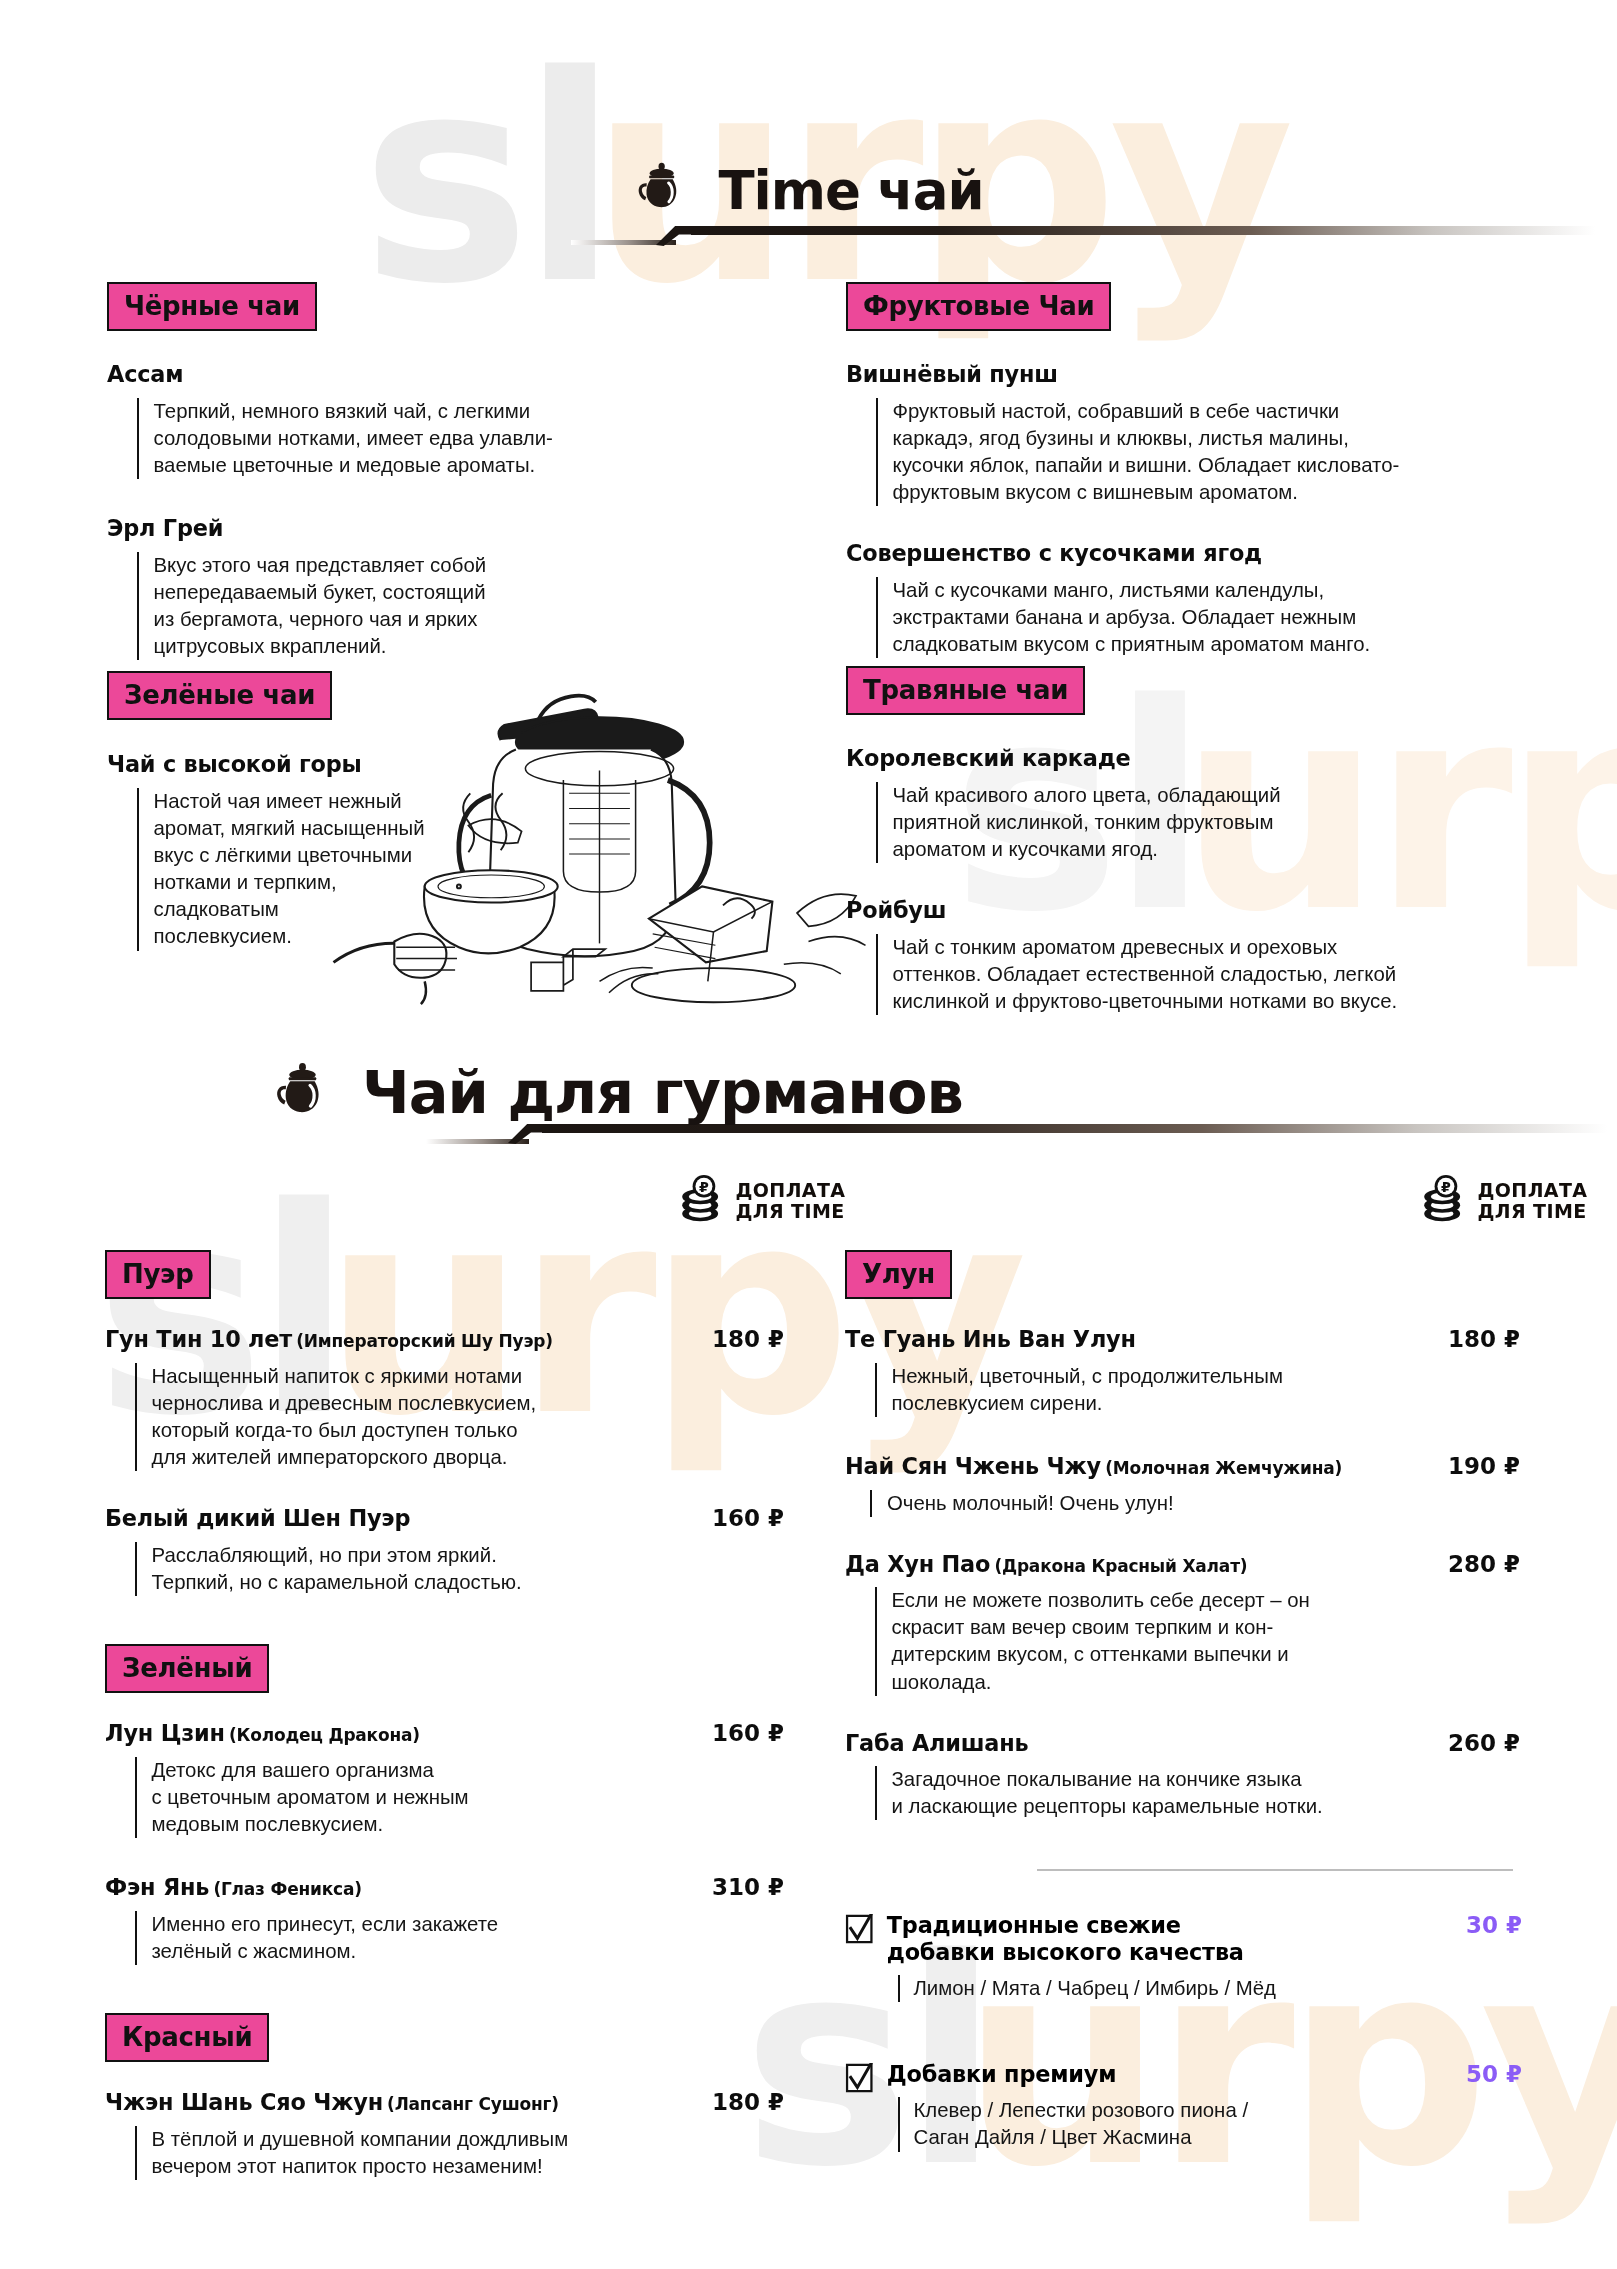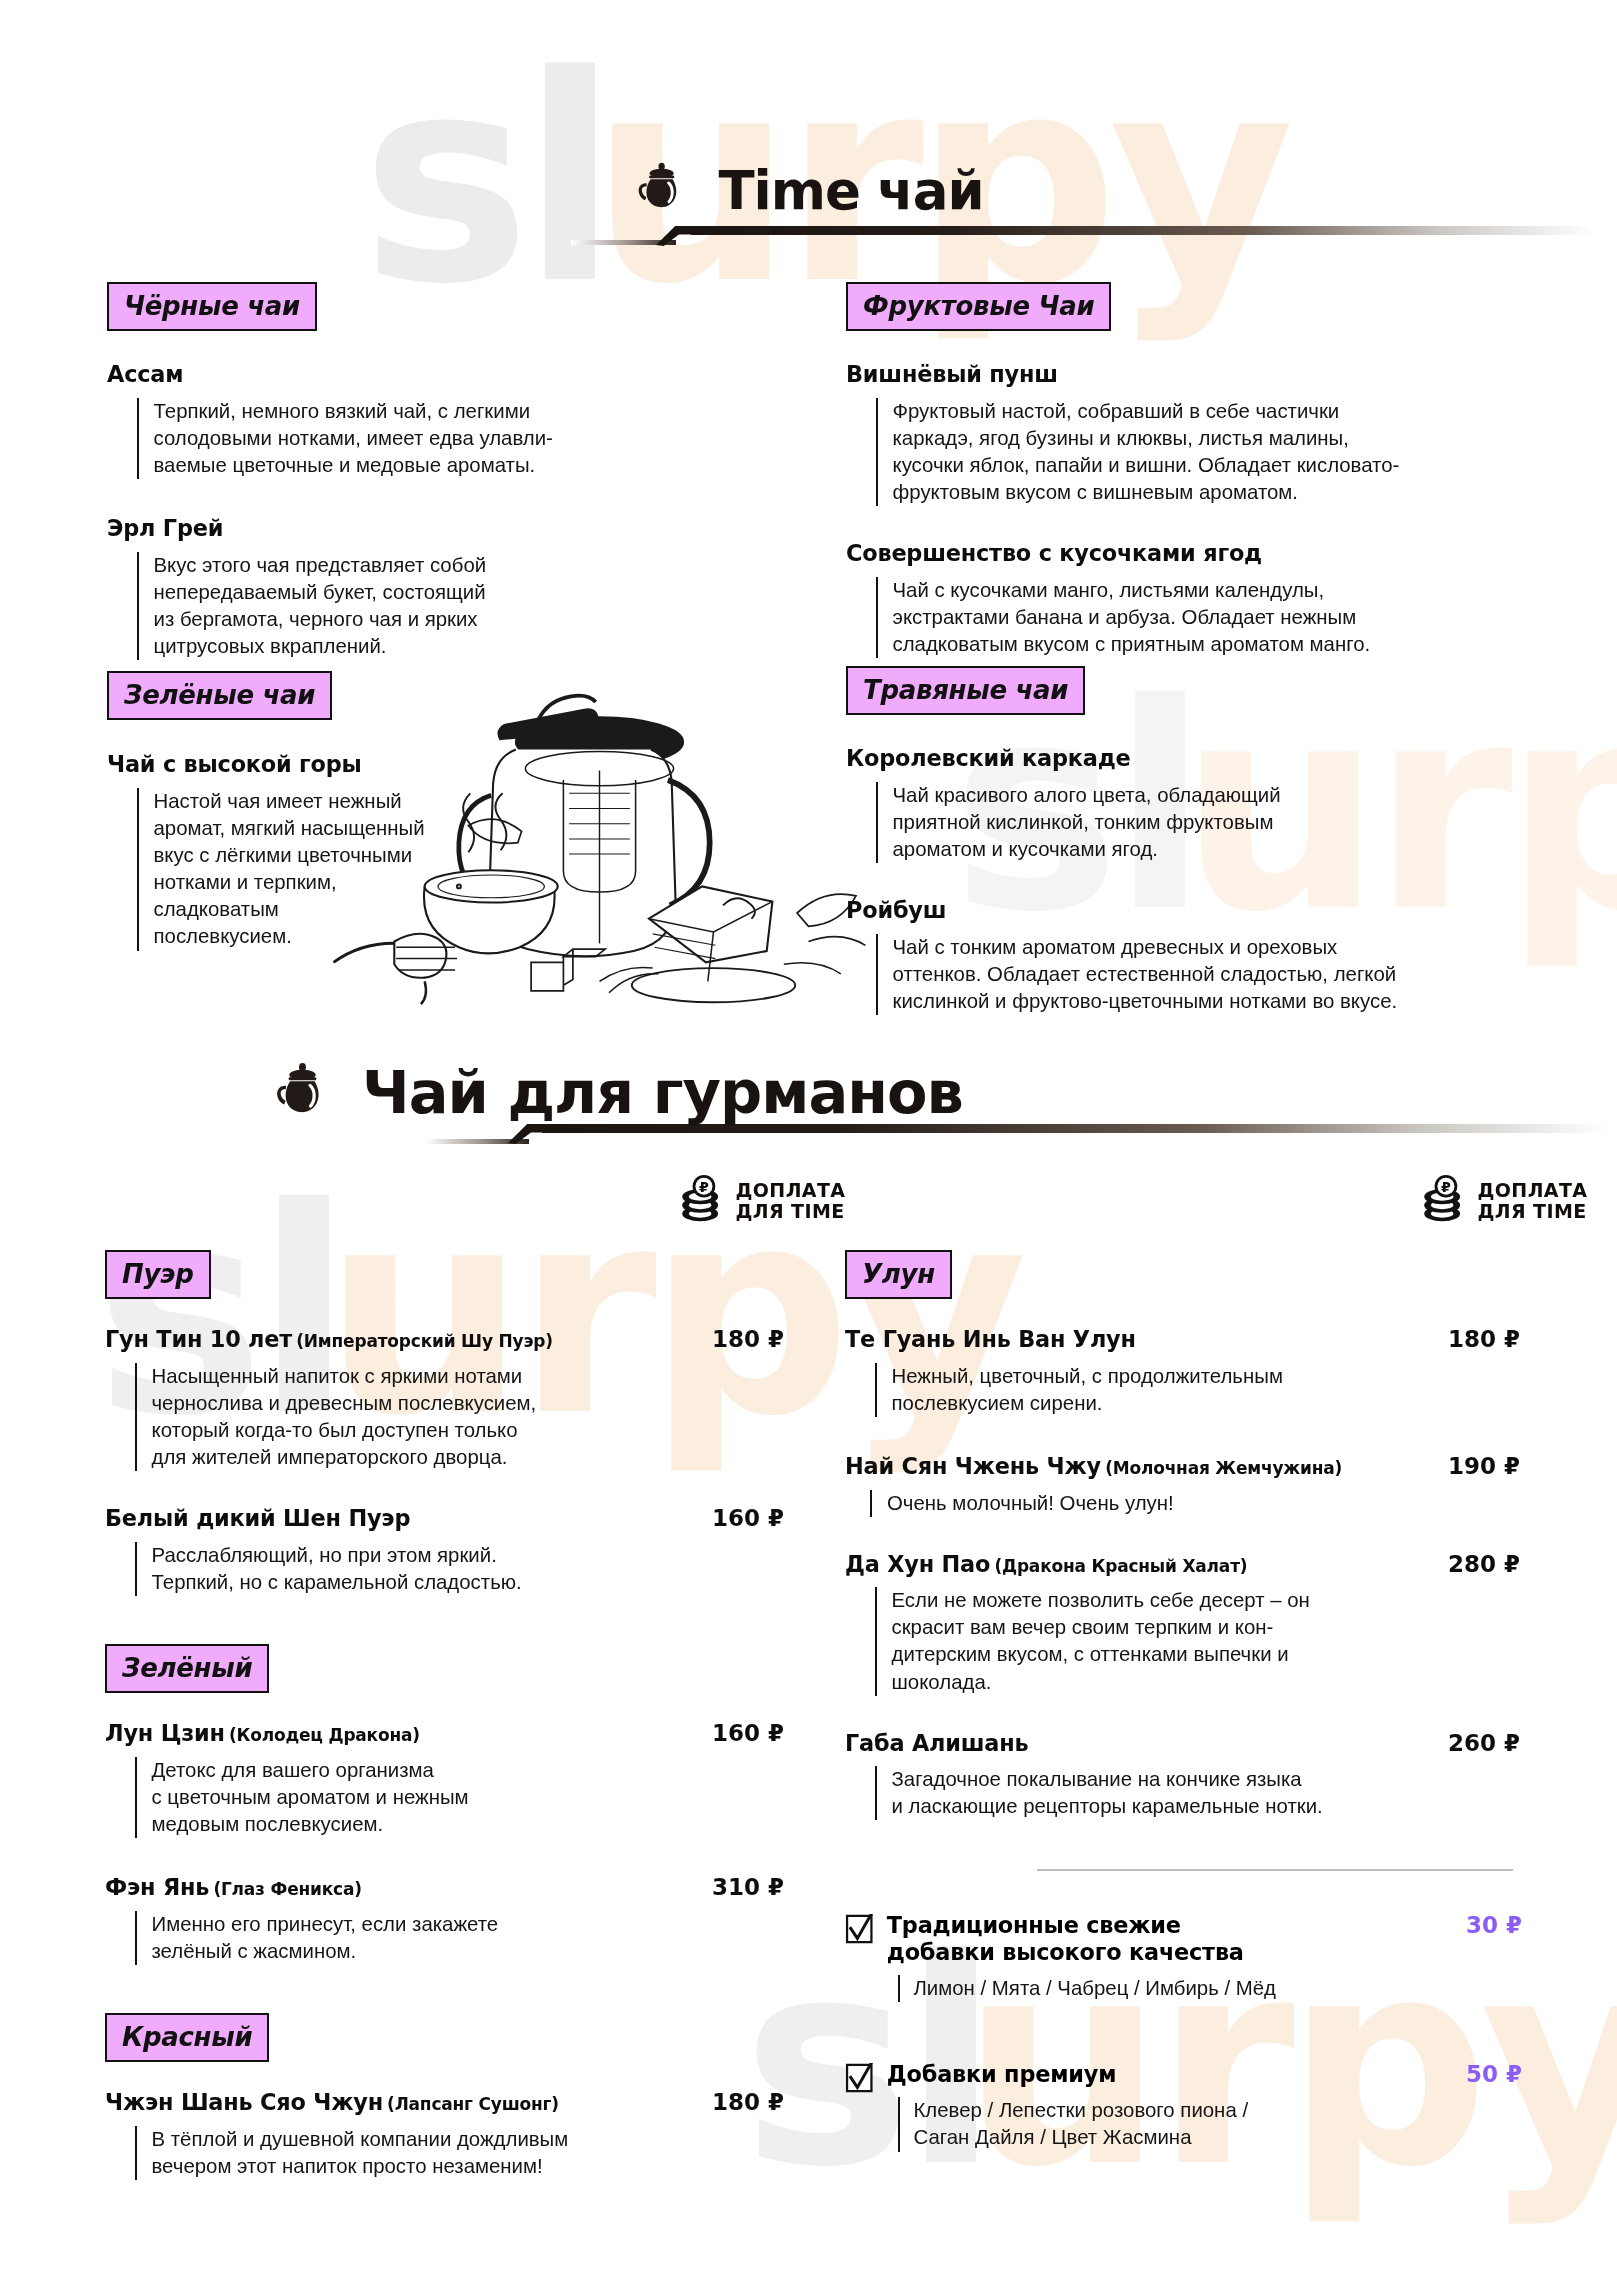--- a/index.html
+++ b/index.html
@@ -77,24 +77,23 @@
   
   .sec-box {
     display: inline-block;
     border: 2.4px solid #111;
     padding: 6.7px 15px 8.6px 15px;
     font-family: "DejaVu Sans", sans-serif;
     font-weight: 700;
     font-size: 26px;
     letter-spacing: -0.3px;
     color: #111;
-    background: #f0abfc;
+    background: #ec4899;
     position: relative;
     z-index: 3;
-    font-style: italic;
   }
 
   
   .item { position: relative; z-index: 3; }
   .item-head {
     display: flex;
     align-items: flex-end;
     justify-content: space-between;
     gap: 13.3px;
   }

